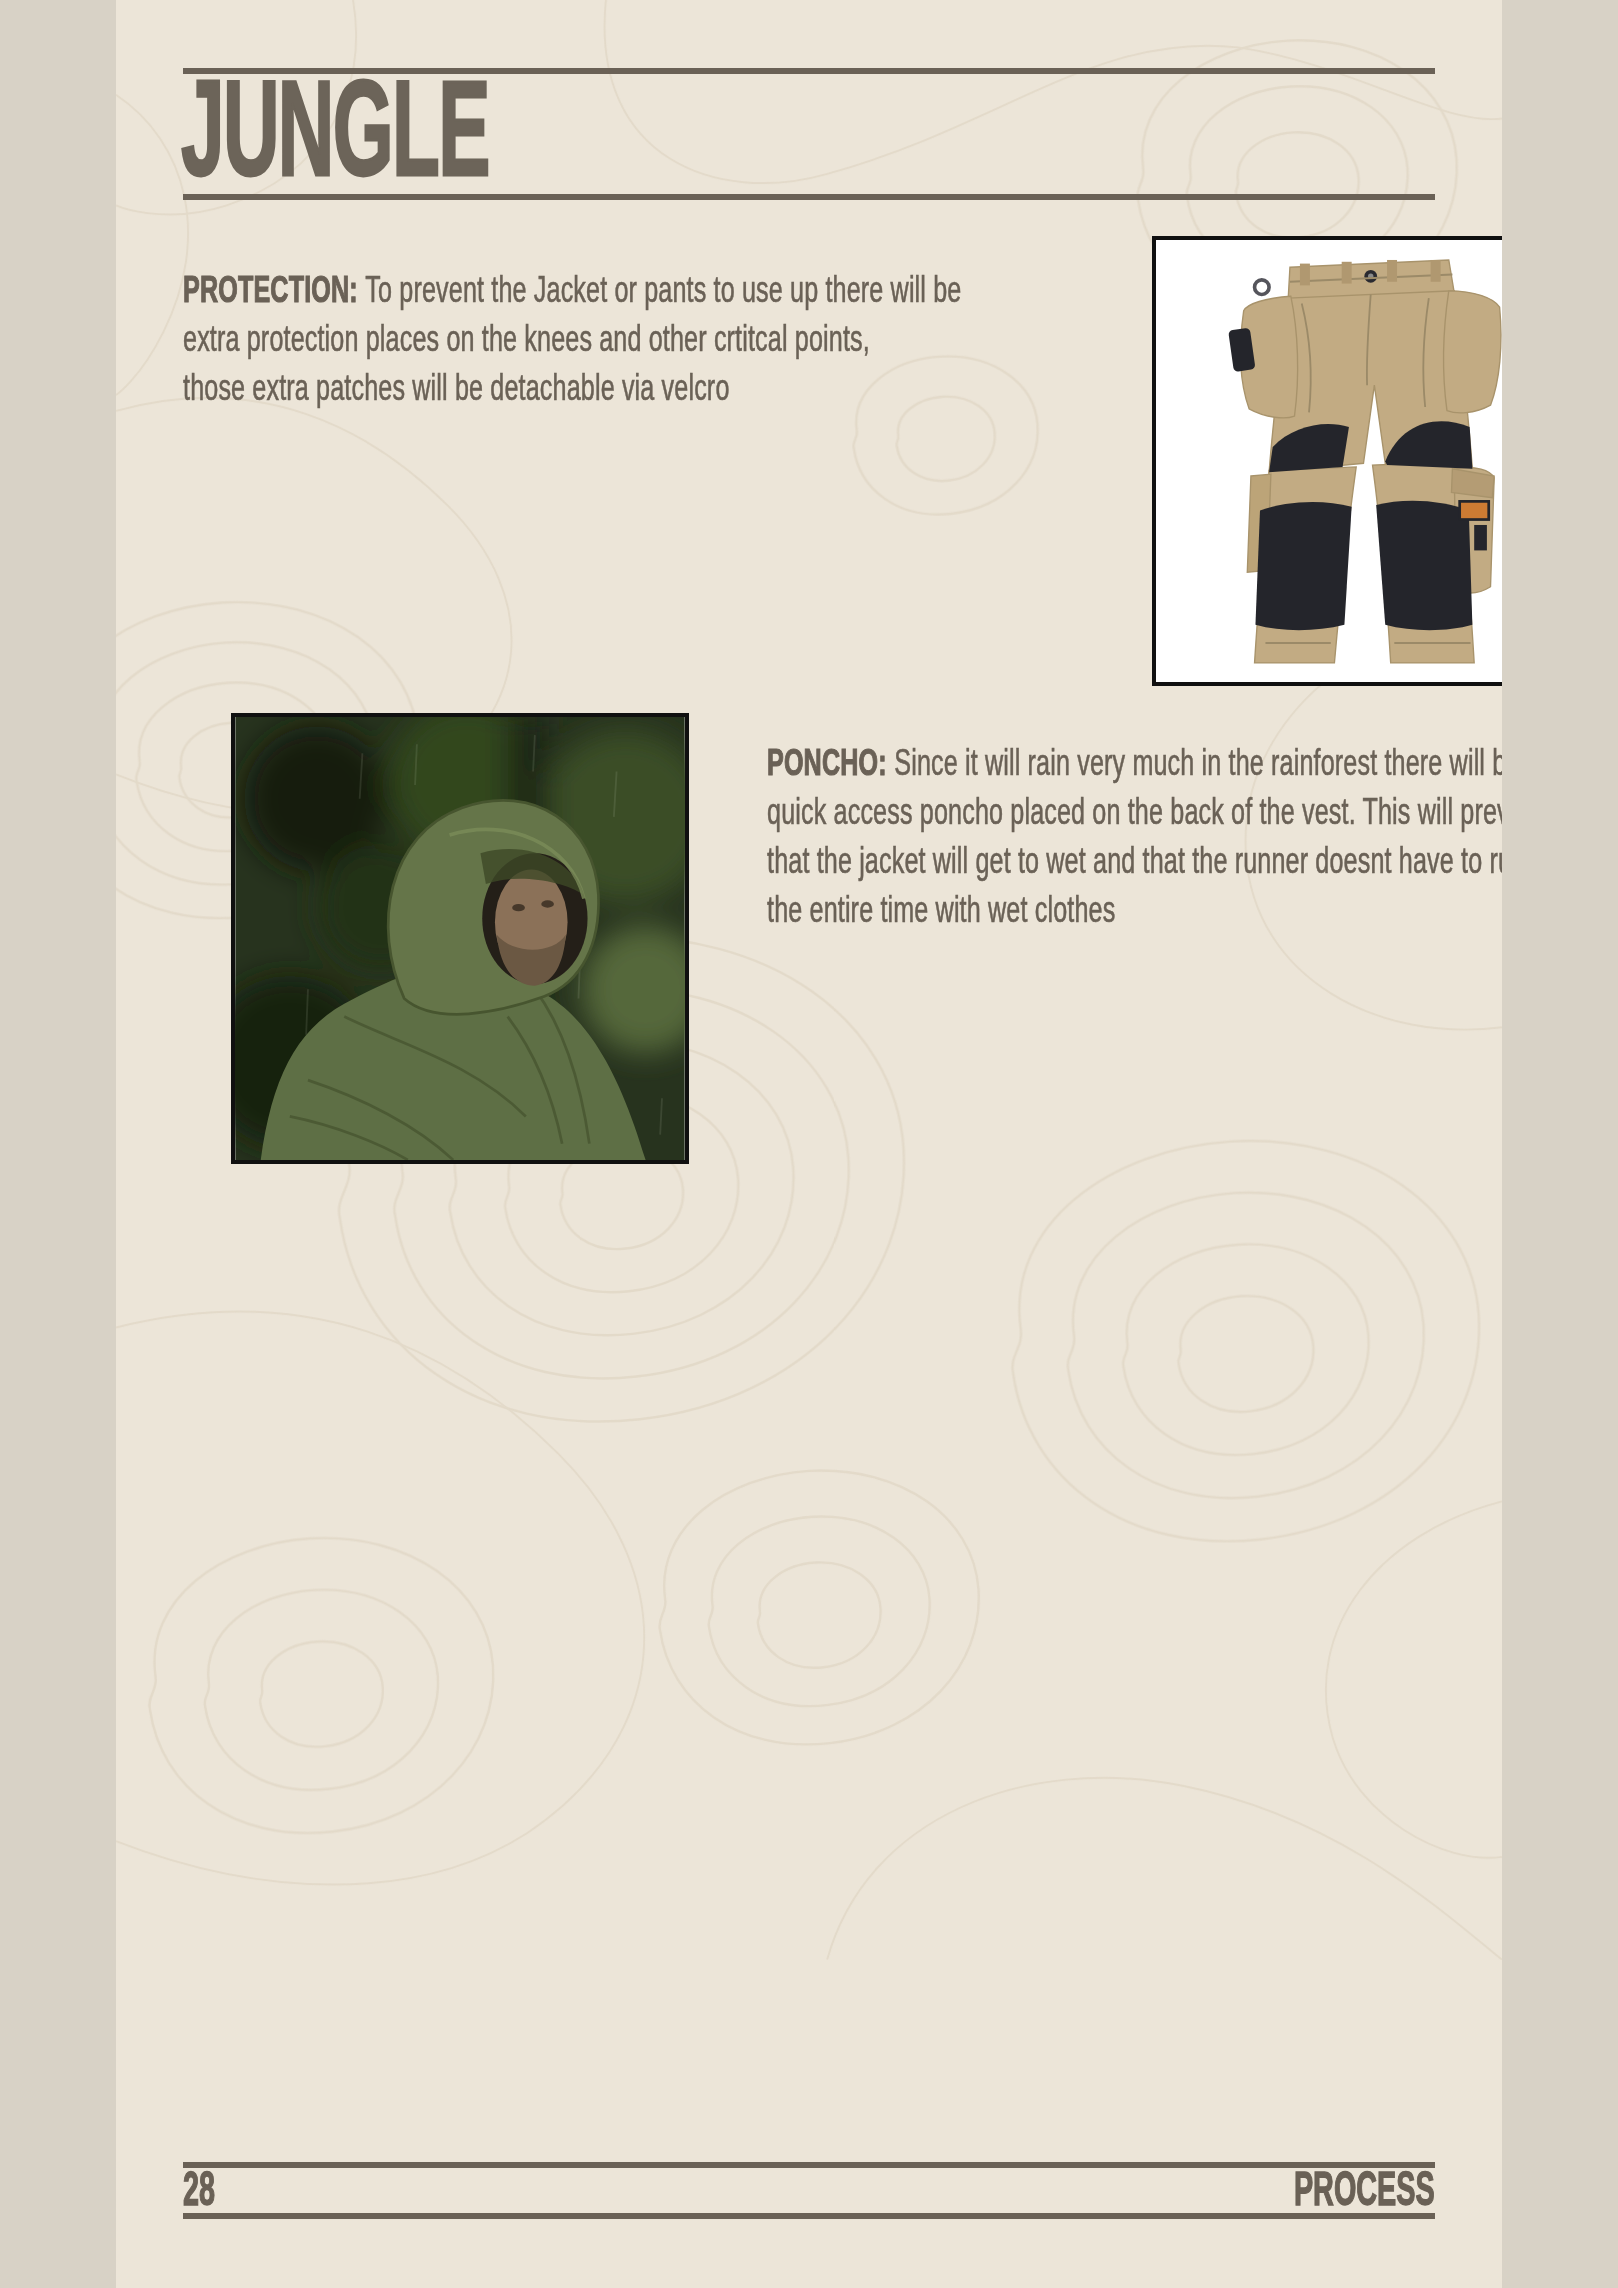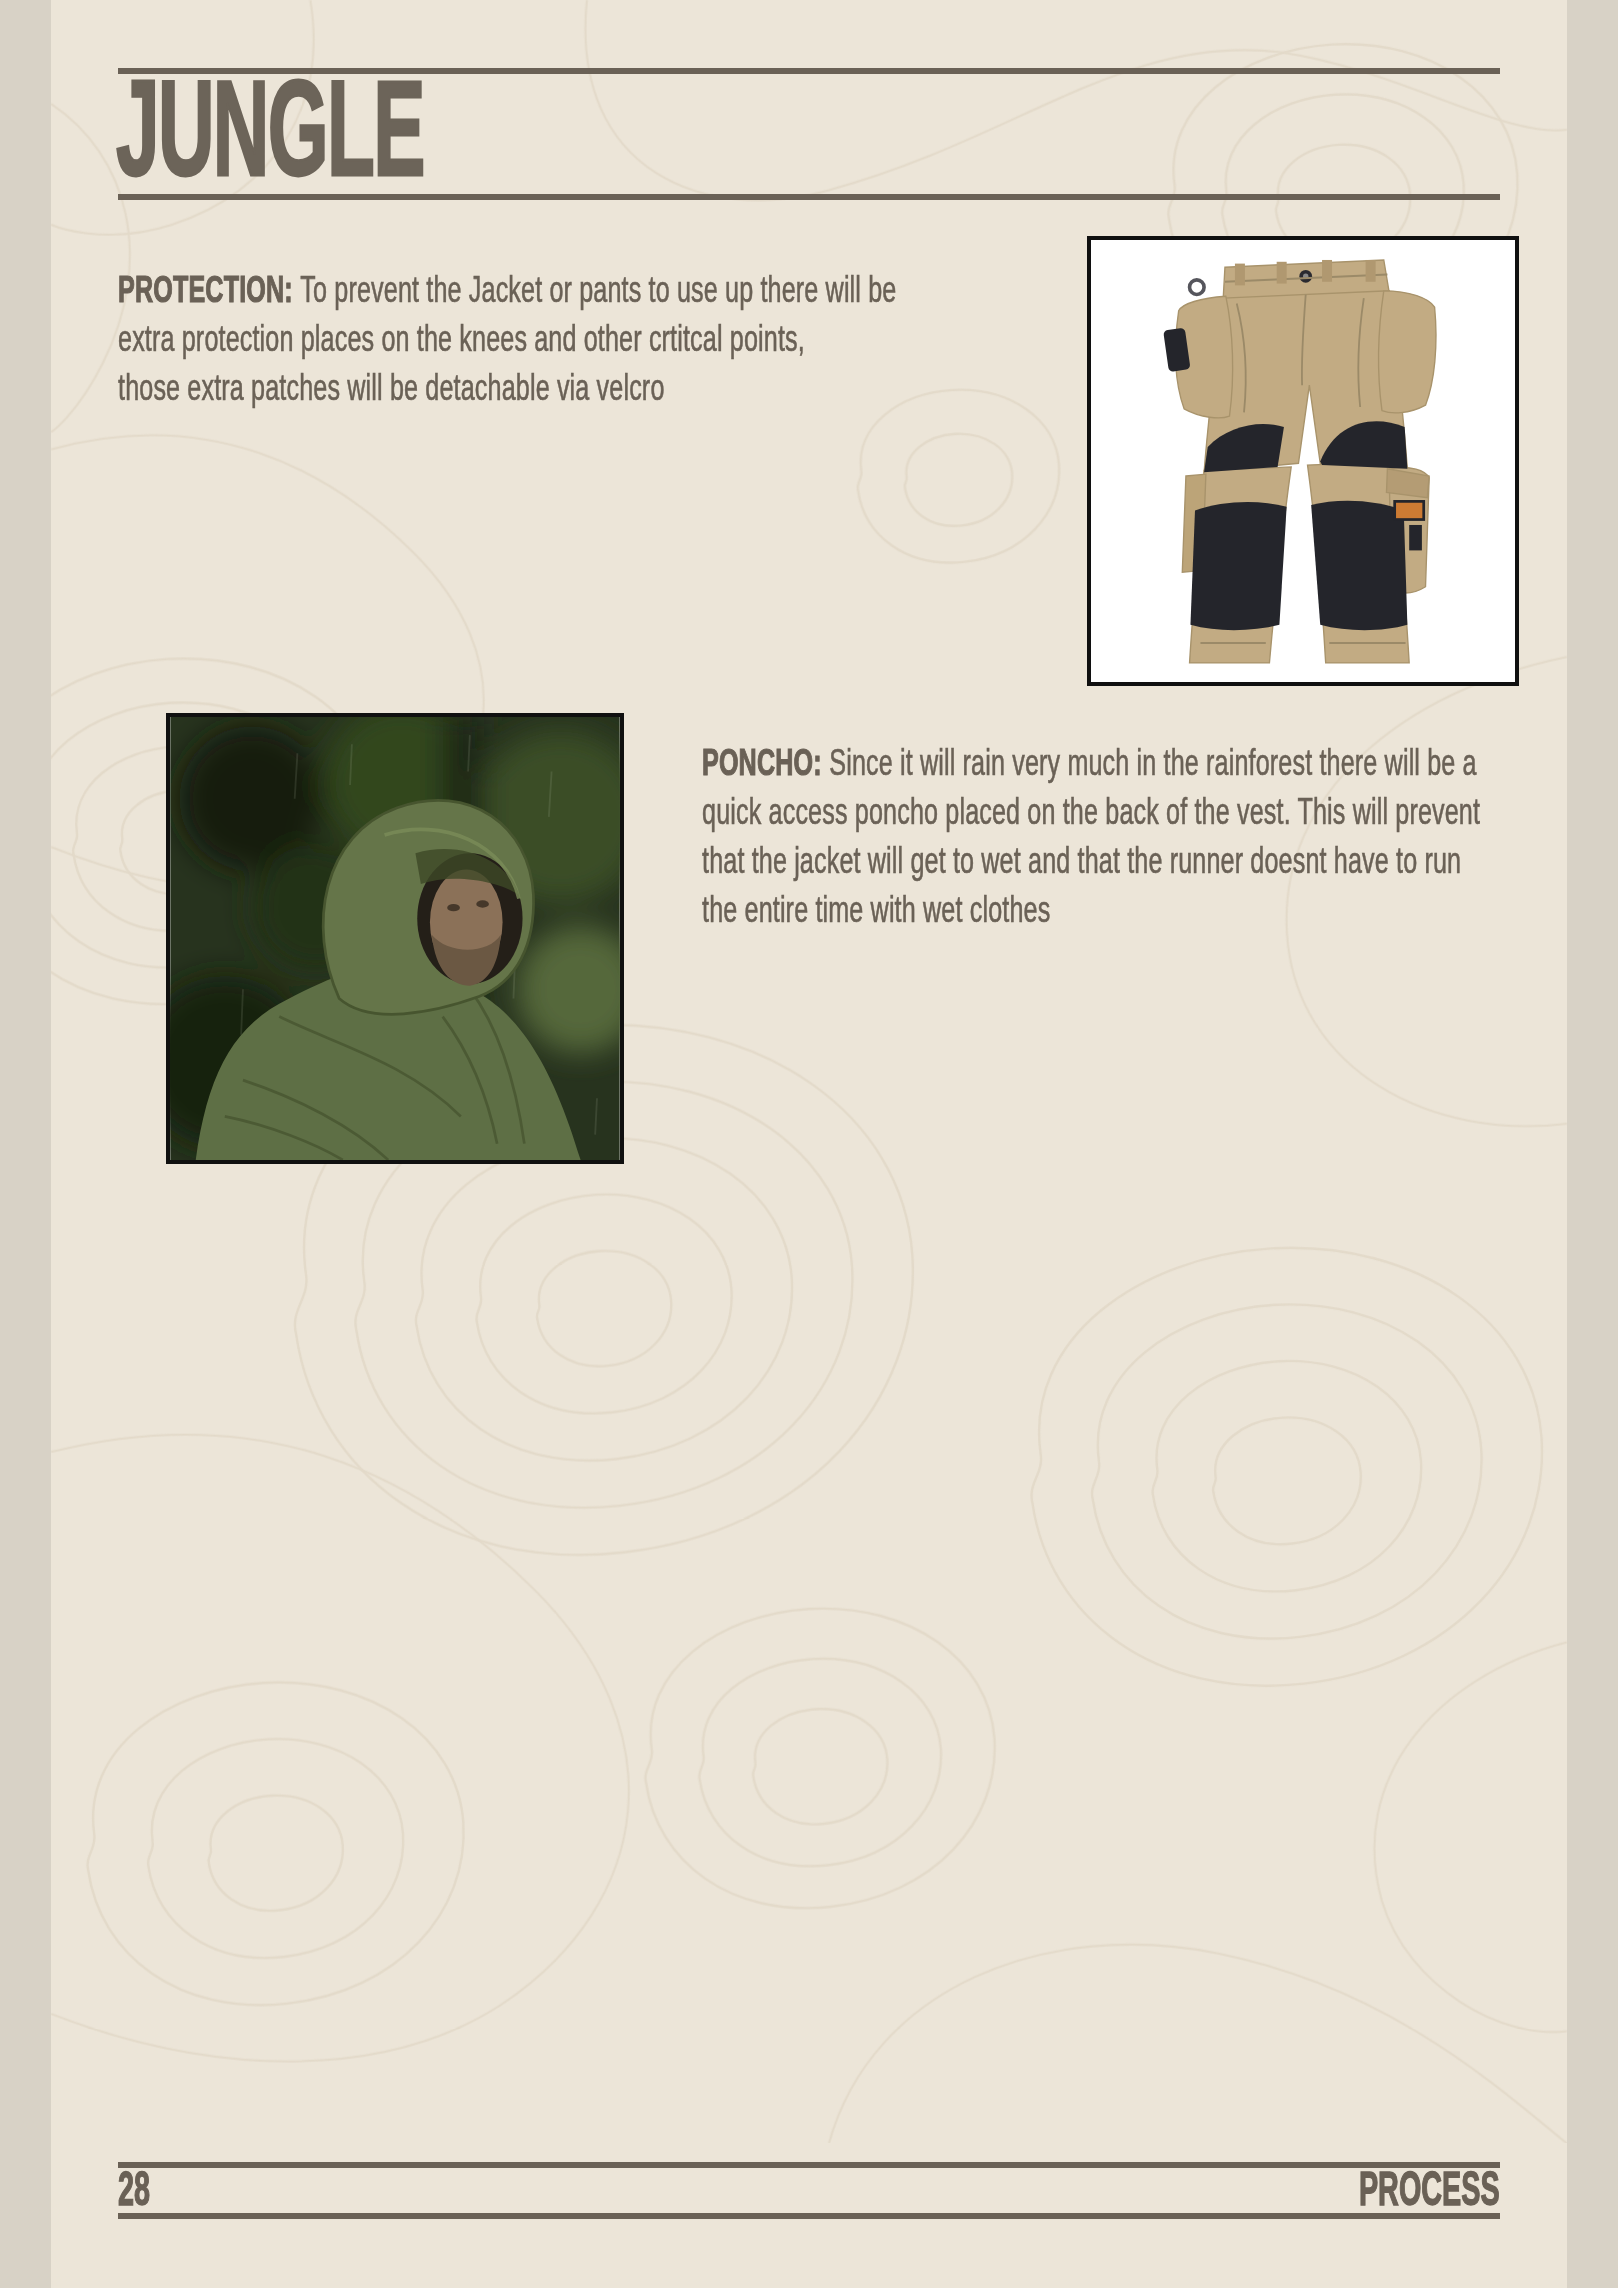--- a/index.html
+++ b/index.html
@@ -1,18 +1,18 @@
 <!DOCTYPE html>
 <html style="font-size:14.8px"><head>
 <meta charset="utf-8">
 <style>
   html,body{margin:0;padding:0;background:#d8d2c6;}
   .page{
     position:relative;
-    width:1516px;height:2289px;
+    width:1386px;height:2289px;
     margin:0 auto;
     background:#ece5d8;
     overflow:hidden;
     font-family:"Liberation Sans",sans-serif;
     color:#6a6156;
   }
   .topo{position:absolute;inset:0;pointer-events:none;}
   .rule{position:absolute;left:67px;right:67px;height:5.5px;background:#6a6156;}
   .rule-header-top{top:68px;}
   .rule-header-bottom{top:194px;}

